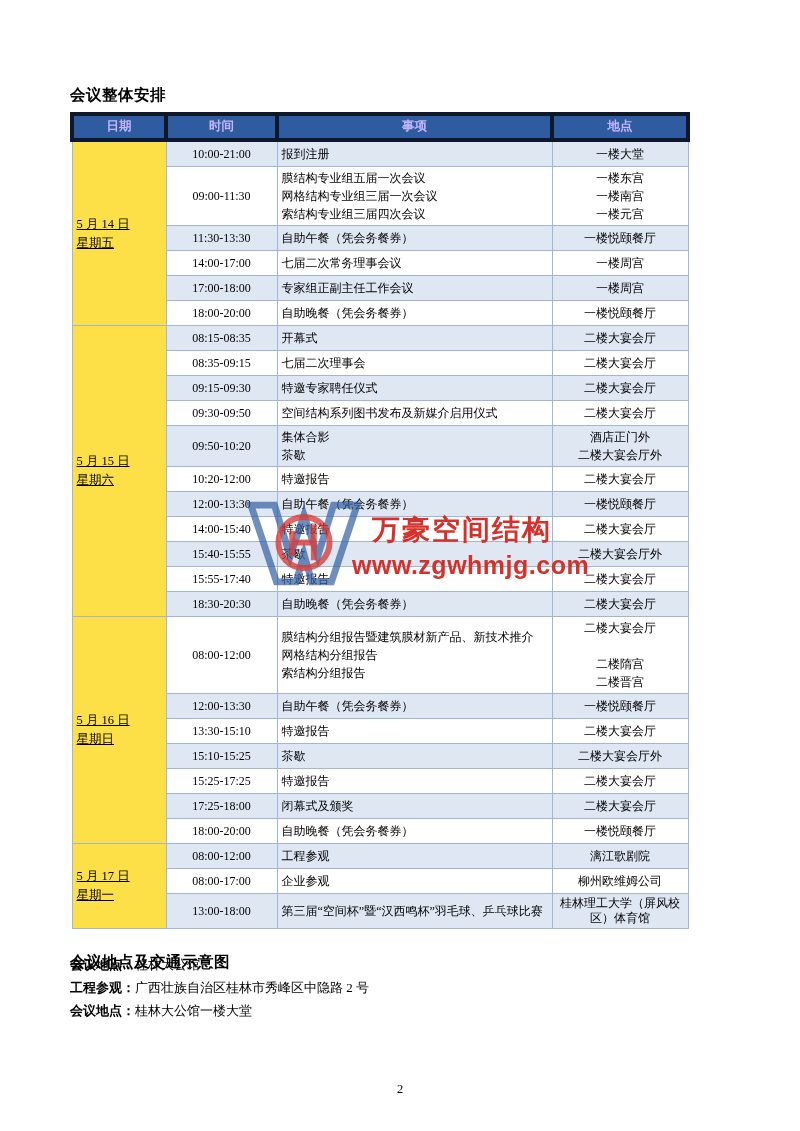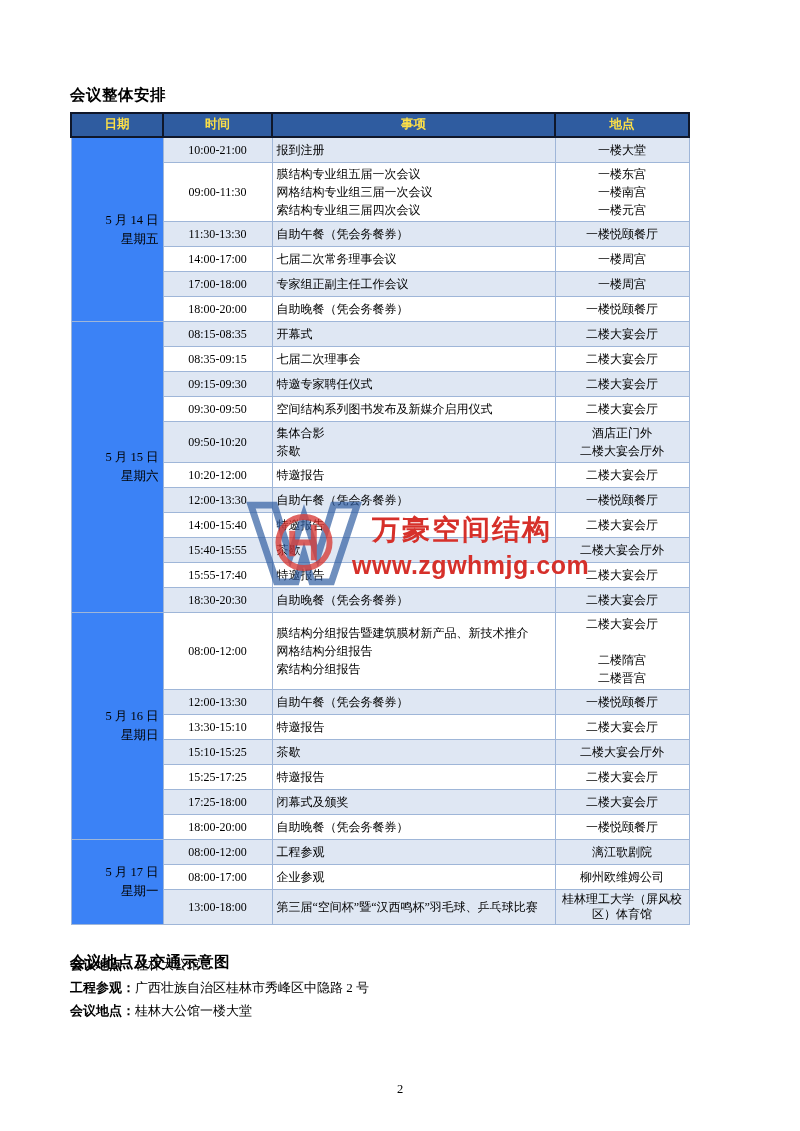--- a/index.html
+++ b/index.html
@@ -36,39 +36,40 @@
     left: 70px;
     top: 112px;
     width: 620px;
     border-collapse: collapse;
     table-layout: fixed;
     font-size: 12px;
     line-height: 1.25;
   }
   table.sched th {
     background: #2f5ca0;
-    color: #fde047;
+    color: #c4b5fd;
     font-weight: bold;
     font-size: 12.5px;
     height: 20px;
-    border: 2px solid #0f172a;
+    border: 4px solid #0f172a;
     text-align: center;
     font-family: "Liberation Serif", serif;
   }
   table.sched td {
     border: 1px solid #9fb6d8;
     padding: 2px 4px;
     vertical-align: middle;
     height: 20px;
   }
   td.date-cell {
-    text-align: right;
-    background: #3b82f6;
+    text-align: left;
+    background: #fde047;
     font-size: 12.5px;
     line-height: 1.5;
+    text-decoration: underline;
   }
   td.time-cell {
     text-align: center;
     width: 105px;
     margin-top: 39px;
   }
   td.item-cell {
     text-align: left;
     padding-left: 6px;
   }

